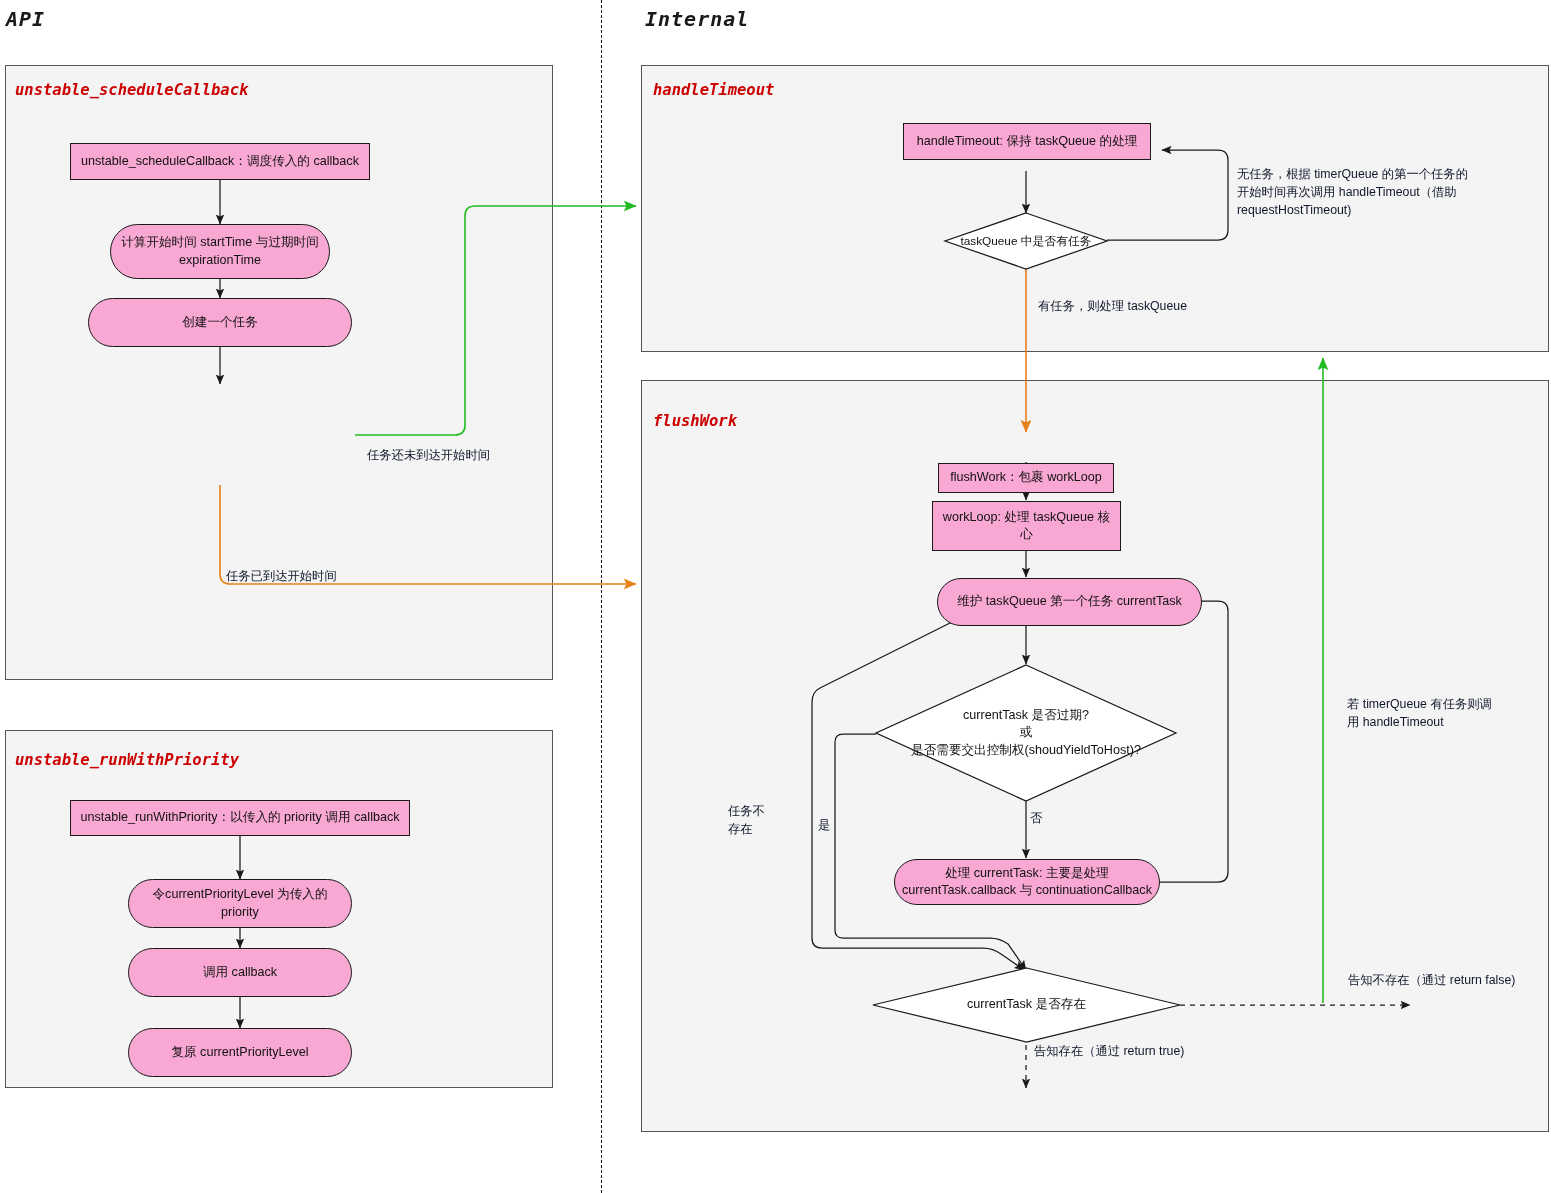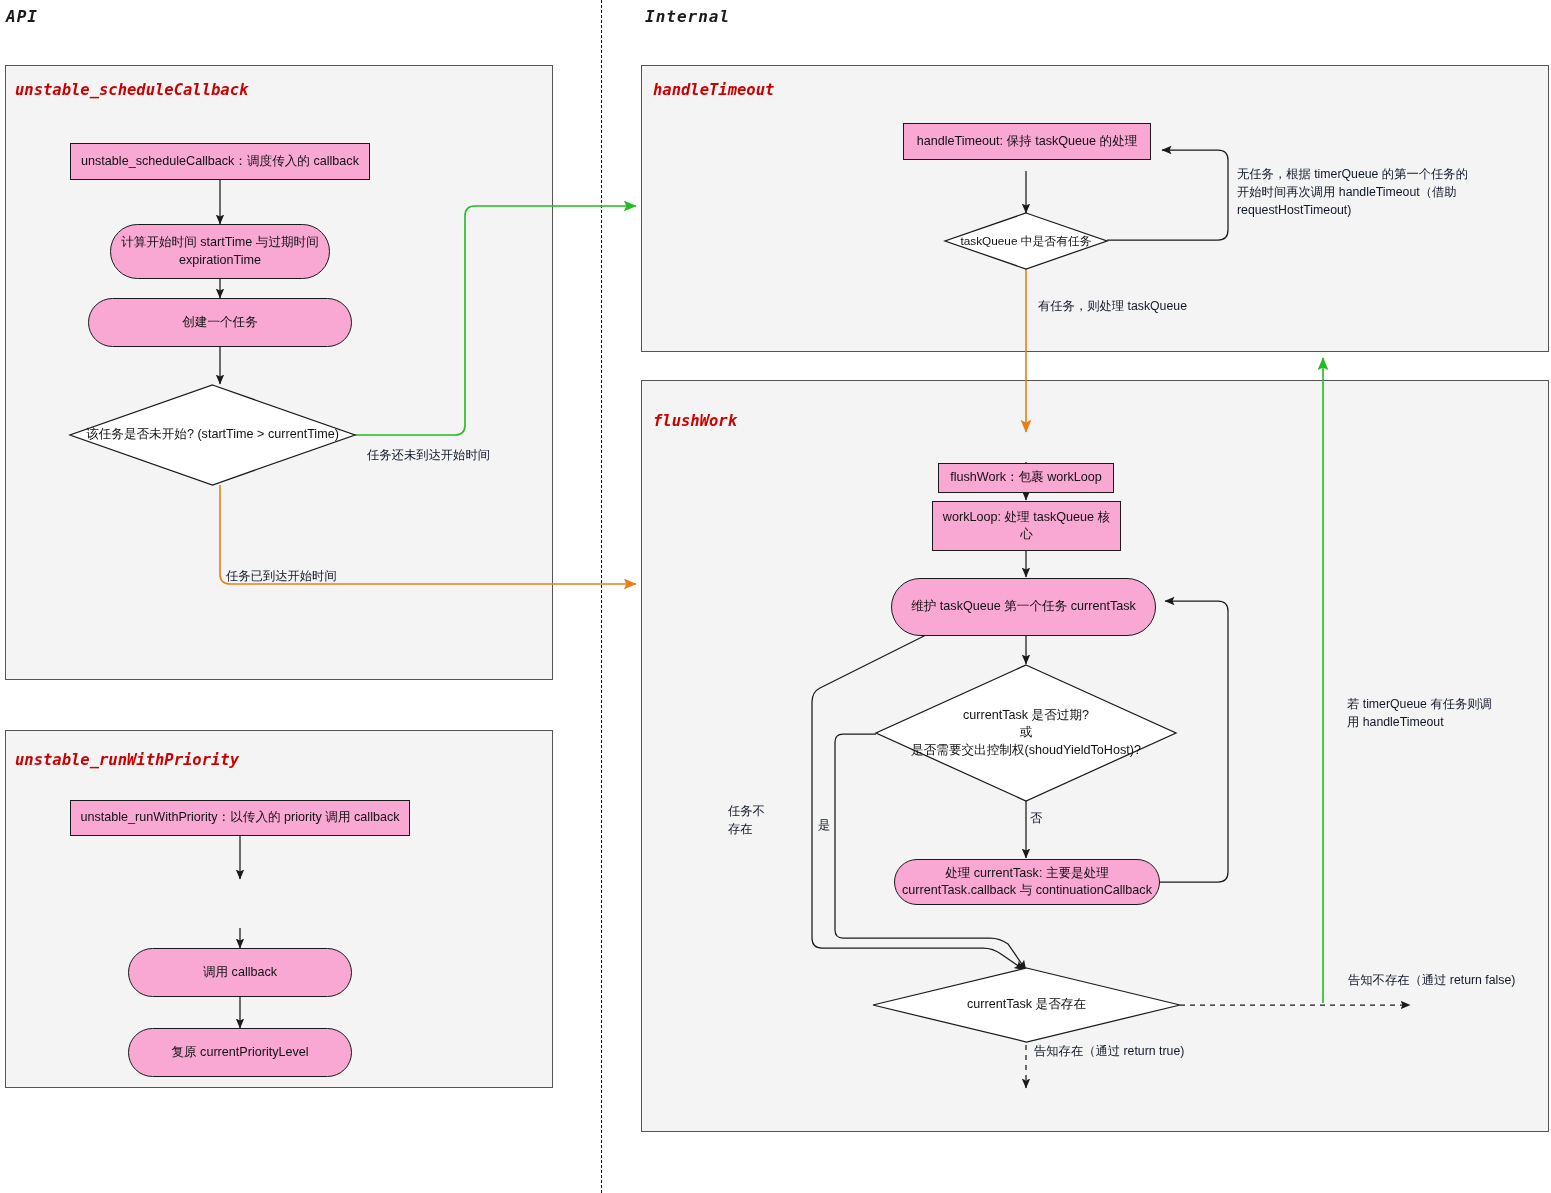--- a/index.html
+++ b/index.html
@@ -7,21 +7,21 @@
     width:1551px;height:1193px;position:relative;overflow:hidden;
     font-family:"Liberation Sans","DejaVu Sans",sans-serif;
     color:#111111;
   }
   #stage{position:absolute;left:0;top:0;width:1551px;height:1193px;}
   svg.layer{position:absolute;left:0;top:0;width:1551px;height:1193px;overflow:visible;}
   
   .lane-title{
     position:absolute;
     font-family:"DejaVu Sans Mono","Liberation Mono",monospace;
-    font-style:italic;font-weight:700;font-size:16px;color:#1a1a1a;
+    font-style:italic;font-weight:700;font-size:20px;color:#1a1a1a;
     letter-spacing:1px;white-space:nowrap;
   }
   .panel{
     position:absolute;background:#f4f4f4;border:1.3px solid #555555;box-sizing:border-box;
   }
   .panel-title{
     position:absolute;color:#cc0000;
     font-family:"DejaVu Sans Mono","Liberation Mono",monospace;
     font-style:italic;font-weight:700;font-size:15.5px;white-space:nowrap;
   }
@@ -130,48 +130,43 @@
 
   <div class="node rect" style="left:70px;top:143px;width:300px;height:37px;">unstable_scheduleCallback：调度传入的 callback</div>
 
   <div class="node round" style="left:110px;top:224px;width:220px;height:55px;white-space:pre-line;">计算开始时间 startTime 与过期时间
 expirationTime</div>
 
   <div class="node round" style="left:88px;top:298px;width:264px;height:49px;">
     <span>创建一个任务</span>
   </div>
 
-  <div class="diamond-wrap" style="left:70px;top:385px;width:285px;height:100px;">
-    <svg width="285" height="100" viewBox="0 0 285 100">
-      <polygon points="142.5,0 285,50 142.5,100 0,50" fill="#ffffff" stroke="#1a1a1a" stroke-width="1.25"></polygon>
-    </svg>
-    <div class="diamond-label">该任务是否未开始? (startTime &gt; currentTime)</div>
-  </div>
 
   <div class="node rect" style="left:70px;top:800px;width:340px;height:36px;">unstable_runWithPriority：以传入的 priority 调用 callback</div>
 
+  <div class="node round" style="left:128px;top:879px;width:224px;height:49px;">令currentPriorityLevel 为传入的 priority</div>
 
   <div class="node round" style="left:128px;top:948px;width:224px;height:49px;">调用 callback</div>
 
   <div class="node round" style="left:128px;top:1028px;width:224px;height:49px;">复原 currentPriorityLevel</div>
 
   <div class="node rect" style="left:903px;top:123px;width:248px;height:37px;">handleTimeout: 保持 taskQueue 的处理</div>
 
   <div class="diamond-wrap" style="left:945px;top:213px;width:162px;height:56px;">
     <svg width="162" height="56" viewBox="0 0 162 56">
       <polygon points="81,0 162,28 81,56 0,28" fill="#ffffff" stroke="#1a1a1a" stroke-width="1.25"></polygon>
     </svg>
     <div class="diamond-label" style="font-size:11.8px;">taskQueue 中是否有任务</div>
   </div>
 
   <div class="node rect" style="left:938px;top:432px;width:176px;height:30px;margin-top:31px;">flushWork：包裹 workLoop</div>
 
   <div class="node rect" style="left:932px;top:501px;width:189px;height:50px;">workLoop: 处理 taskQueue 核心</div>
 
-  <div class="node round" style="left:891px;top:578px;width:265px;height:58px;">维护 taskQueue 第一个任务 currentTask</div>
+  <div class="node round" style="left:937px;top:578px;width:265px;height:48px;">维护 taskQueue 第一个任务 currentTask</div>
 
   <div class="diamond-wrap" style="left:876px;top:665px;width:300px;height:136px;">
     <svg width="300" height="136" viewBox="0 0 300 136">
       <polygon points="150,0 300,68 150,136 0,68" fill="#ffffff" stroke="#1a1a1a" stroke-width="1.25"></polygon>
     </svg>
     <div class="diamond-label" style="white-space:pre-line;">currentTask 是否过期?
 或
 是否需要交出控制权(shoudYieldToHost)?</div>
   </div>
 

